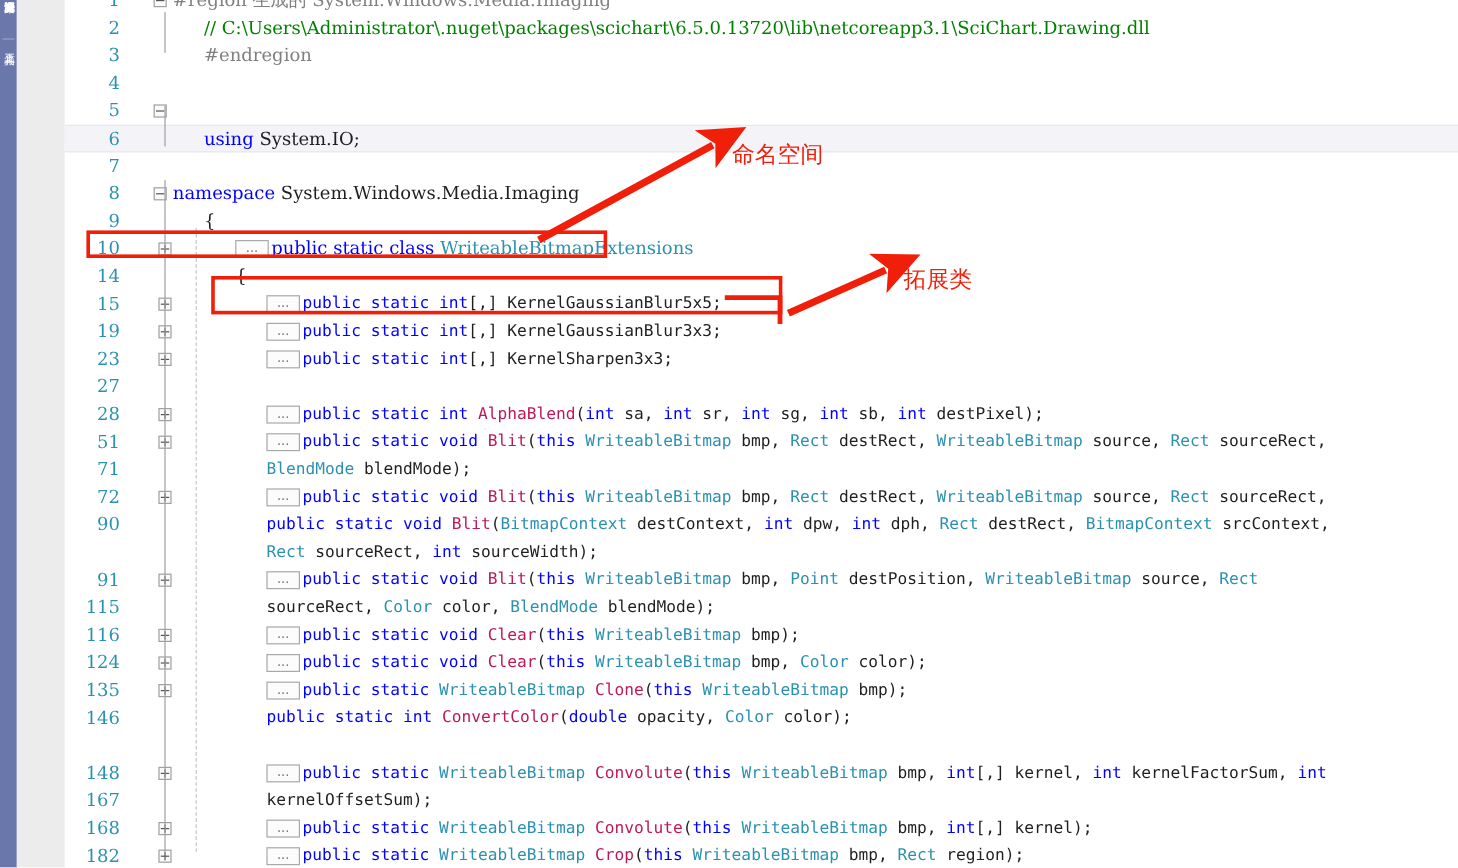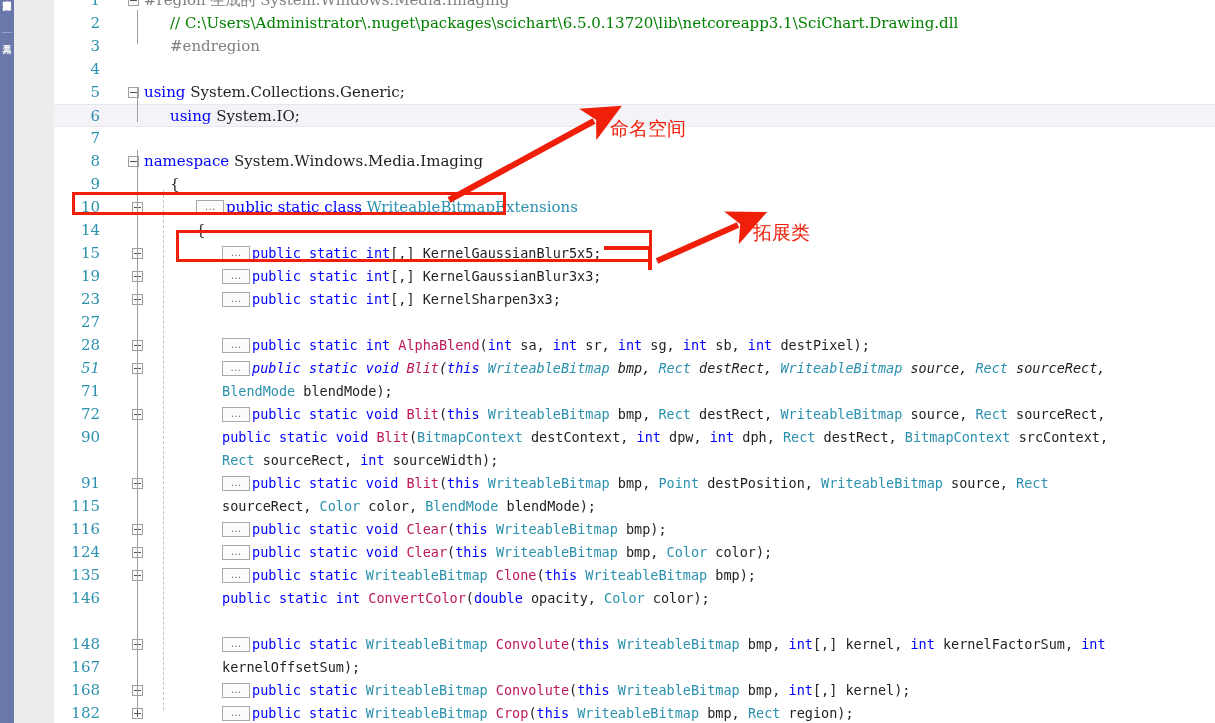--- a/index.html
+++ b/index.html
@@ -127,21 +127,20 @@
           <span class="lno">3</span>
           <span class="txt" style="left: 116px;"><span class="pp">#endregion</span></span>
         </div>
         <div class="row" style="top: 58px; position: absolute; left: 0px; width: 1161px;">
           <span class="lno">4</span>
           <span class="txt" style="left: 116px;"></span>
         </div>
         <div class="row" style="top: 81px; position: absolute; left: 0px; width: 1161px;">
           <span class="lno">5</span>
           <span class="fold minus"></span>
-          <span class="txt" style="left: 90px;"><span class="kw">using</span><span class="id"> System.Collections.Generic;</span></span>
         </div>
         <div class="row cur" style="top: 104px; position: absolute; left: 0px; width: 1161px;">
           <span class="lno">6</span>
           <span class="txt" style="left: 116px;"><span class="kw">using</span><span class="id"> System.IO;</span></span>
         </div>
         <div class="row" style="top: 127px; position: absolute; left: 0px; width: 1161px;">
           <span class="lno">7</span>
           <span class="txt" style="left: 116px;"></span>
         </div>
         <div class="row" style="top: 150px; position: absolute; left: 0px; width: 1161px;">
@@ -184,21 +183,21 @@
         <div class="row" style="top: 311px; position: absolute; left: 0px; width: 1161px;">
           <span class="lno">27</span>
           <span class="txt m" style="left: 168px;"></span>
         </div>
         <div class="row" style="top: 334px; position: absolute; left: 0px; width: 1161px;">
           <span class="lno">28</span>
           <span class="fold plus" style="left: 78px;"></span>
           <span class="ell" style="left: 168px;">...</span>
           <span class="txt m" style="left: 198px;"><span class="kw">public static int </span><span class="mt">AlphaBlend</span><span class="pn">(</span><span class="kw">int</span><span class="id"> sa, </span><span class="kw">int</span><span class="id"> sr, </span><span class="kw">int</span><span class="id"> sg, </span><span class="kw">int</span><span class="id"> sb, </span><span class="kw">int</span><span class="id"> destPixel);</span></span>
         </div>
-        <div class="row" style="top: 357px; position: absolute; left: 0px; width: 1092px; font-style: italic;">
+        <div class="row" style="top: 357px; position: absolute; left: 0px; width: 1092px;">
           <span class="lno">51</span>
           <span class="fold plus" style="left: 78px;"></span>
           <span class="ell" style="left: 168px;">...</span>
           <span class="txt m" style="left: 198px;"><span class="kw">public static void </span><span class="mt">Blit</span><span class="pn">(</span><span class="kw">this</span><span class="id"> </span><span class="ty">WriteableBitmap</span><span class="id"> bmp, </span><span class="ty">Rect</span><span class="id"> destRect, </span><span class="ty">WriteableBitmap</span><span class="id"> source, </span><span class="ty">Rect</span><span class="id"> sourceRect,</span></span>
         </div>
         <div class="row" style="top: 380px; position: absolute; left: 0px; width: 969px;">
           <span class="lno">71</span>
           <span class="txt m" style="left: 168px;"><span class="ty">BlendMode</span><span class="id"> blendMode);</span></span>
         </div>
         <div class="row" style="top: 403px; position: absolute; left: 0px; width: 1161px;">

